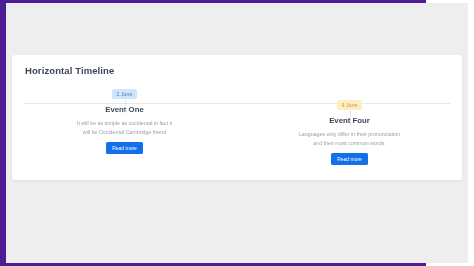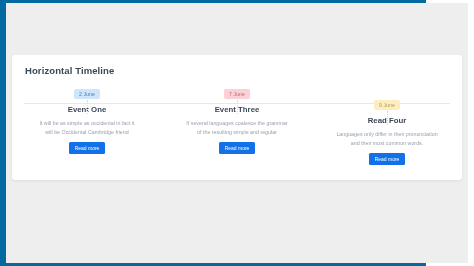--- a/index.html
+++ b/index.html
@@ -10,21 +10,21 @@
     width: 474px;
     height: 266px;
     background: #ffffff;
     font-family: "Liberation Sans", sans-serif;
     overflow: hidden;
   }
   .viewport {
     position: relative;
     width: 426px;
     height: 266px;
-    background: #0369a1;
+    background: #4c1d95;
     box-sizing: border-box;
   }
   .page-bg {
     position: absolute;
     left: 6px;
     top: 3px;
     width: 462px;
     height: 260px;
     background: #eeeeee;
     box-sizing: border-box;
@@ -162,32 +162,25 @@
 
         <div class="tl-item">
           <span class="badge blue">2 June</span>
           <span class="connector"></span>
           <div class="event-title">Event One</div>
           <div class="event-desc">It will be as simple as occidental in fact it will be Occidental Cambridge friend</div>
           <button class="read-more">Read more</button>
         </div>
 
 
-        <div class="tl-item">
-          <span class="badge red">7 June</span>
-          <span class="connector"></span>
-          <div class="event-title">Event Three</div>
-          <div class="event-desc">If several languages coalesce the grammar of the resulting simple and regular</div>
-          <button class="read-more">Read more</button>
-        </div>
 
         <div class="tl-item lower">
           <span class="badge amber">9 June</span>
           <span class="connector"></span>
-          <div class="event-title">Read Four</div>
+          <div class="event-title">Event Four</div>
           <div class="event-desc">Languages only differ in their pronunciation and their most common words.</div>
           <button class="read-more">Read more</button>
         </div>
 
       </div>
     </div>
   </div>
 </div>
 
 </body></html>

